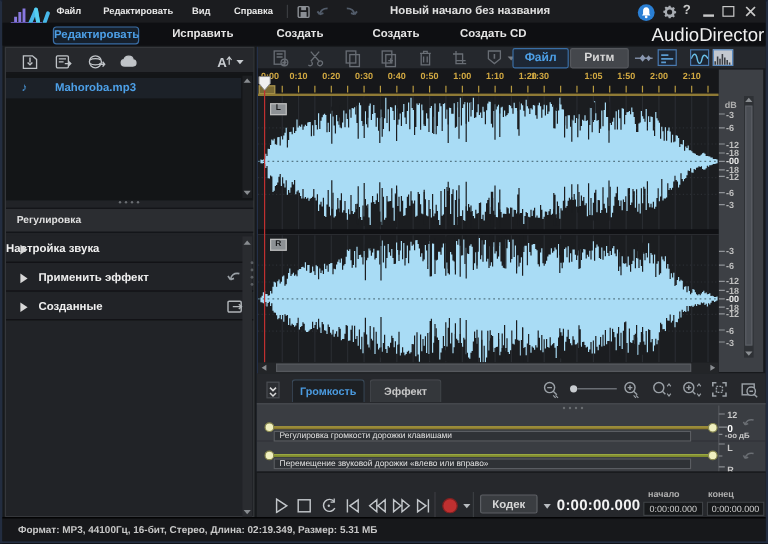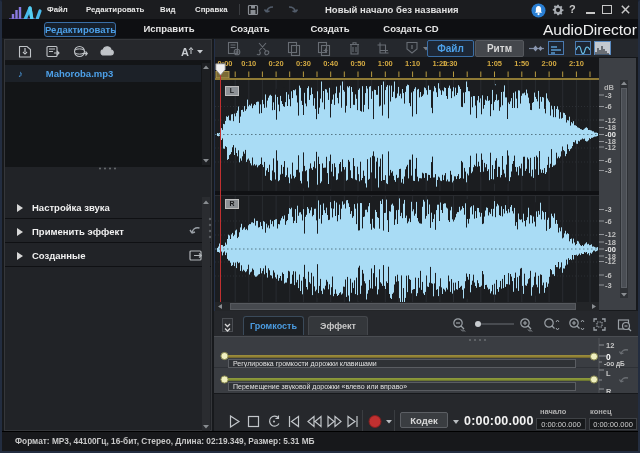--- a/index.html
+++ b/index.html
@@ -128,21 +128,22 @@
   <svg class="abs" style="right:1px;bottom:3px" width="8" height="7">
         <path d="M1 2 4 5.5 7 2Z" fill="#888c90"></path>
       </svg>
  </div>
  <svg class="abs" style="left:93px;top:127px" width="20" height="3">
       <circle cx="2" cy="1.5" r="1" fill="#6a6e72"></circle>
       <circle cx="7" cy="1.5" r="1" fill="#6a6e72"></circle>
       <circle cx="12" cy="1.5" r="1" fill="#6a6e72"></circle>
       <circle cx="17" cy="1.5" r="1" fill="#6a6e72"></circle>
     </svg>
- <div class="regrow" style="top:156px"><span class="tri"></span><span style="margin-left:27px">Настройка звука</span></div>
+ <div id="reghead">Регулировка</div>
+ <div class="regrow" style="top:156px"><span class="tri"></span><span style="">Настройка звука</span></div>
  <div class="regrow" style="top:180px"><span class="tri"></span><span style="margin-left:27px">Применить эффект</span>
   <svg class="abs" style="right:9px;top:5px" width="13" height="13" viewBox="0 0 13 13">
         <path d="M10.5 3 C6 2 3.5 4.5 3 8 M3 8 L1 5 M3 8 L6 7" stroke="#9aa0a6" stroke-width="1.4" fill="none"></path>
       </svg>
  </div>
  <div class="regrow" style="top:204px"><span class="tri"></span><span style="margin-left:27px">Созданные</span>
   <svg class="abs" style="right:7px;top:5px" width="15" height="13" viewBox="0 0 15 13">
         <rect x="1" y="2" width="11" height="9" rx="1" fill="none" stroke="#b0b4b8" stroke-width="1.2"></rect>
         <path d="M5 6.5 H12 M10 4.5 L12.5 6.5 10 8.5" stroke="#b0b4b8" stroke-width="1.2" fill="none"></path>
       </svg>

